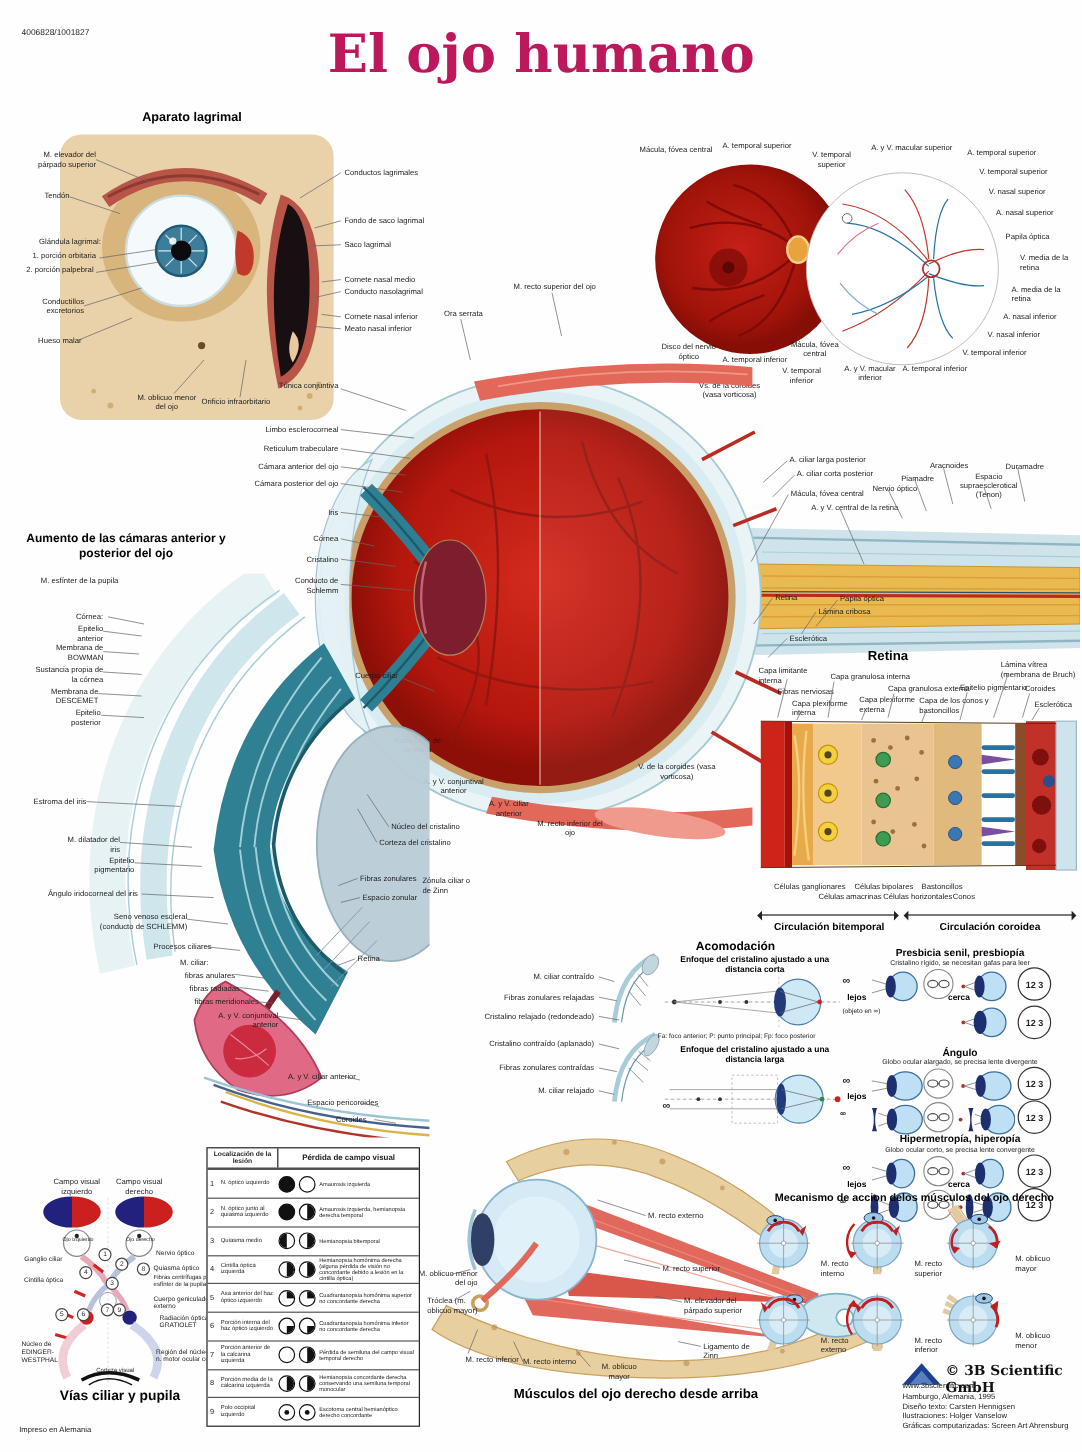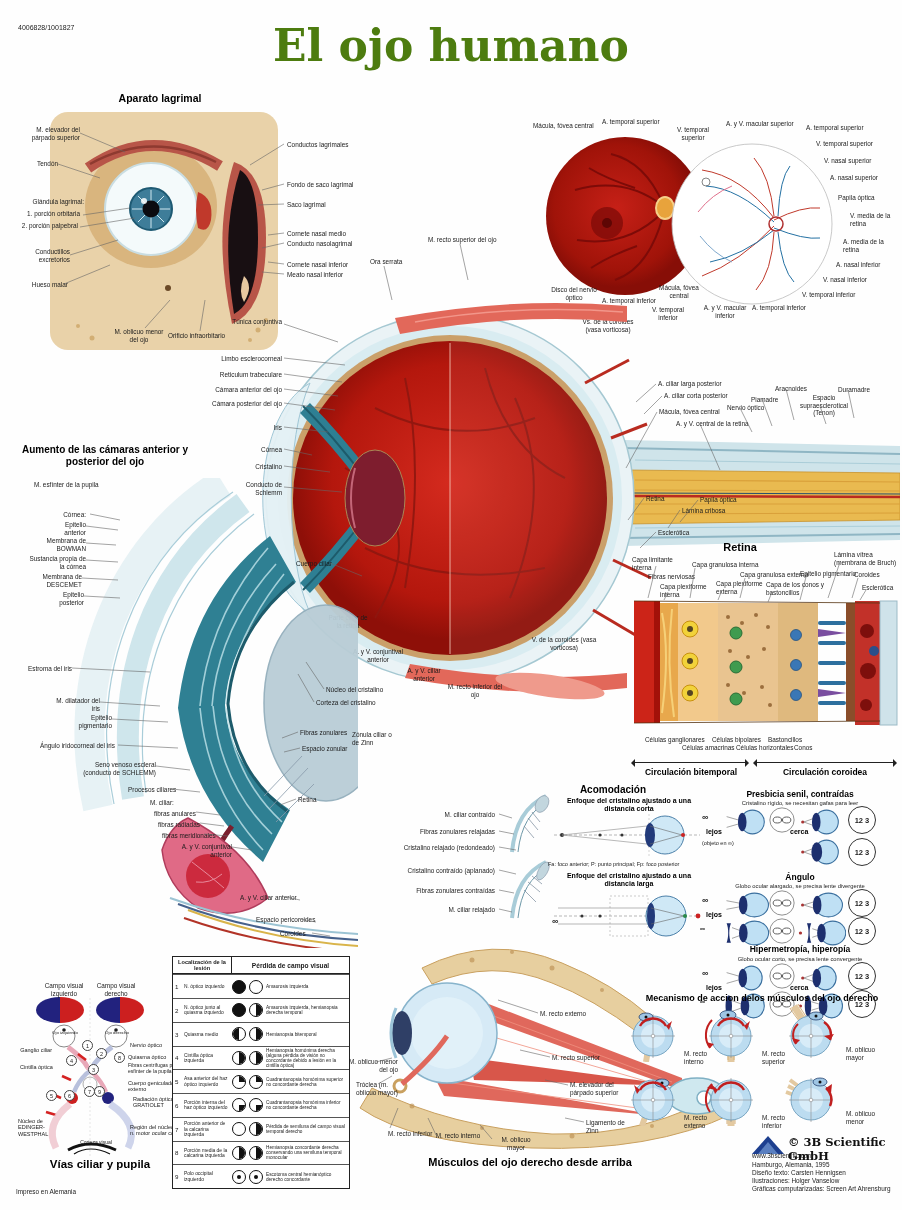--- a/index.html
+++ b/index.html
@@ -3,21 +3,21 @@
 <meta charset="utf-8">
 <style>
   html,body{margin:0;padding:0;background:#e8e8e8}
   .poster{position:relative;width:902px;height:1210px;background:#fefefe;margin:0 auto;overflow:hidden;
           font-family:"Liberation Sans",sans-serif;color:#1b1b1b}
   .lbl{position:absolute;font-size:6.4px;line-height:1.18;color:#1b1b1b;white-space:normal}
   .r{text-align:right}.c{text-align:center}.b{font-weight:bold;color:#000}
   .s5{font-size:5px}.s55{font-size:5.5px}.s7{font-size:7px}
   .h-sec{position:absolute;font-weight:bold;color:#000;font-size:10.5px;line-height:1.15;text-align:center}
   .title{position:absolute;left:0;right:0;top:20px;text-align:center;
-         font-family:"DejaVu Serif",serif;font-weight:bold;font-size:44px;color:#4d7c0f}
+         font-family:"DejaVu Serif",serif;font-weight:bold;font-size:44px;color:#be185d}
   svg{position:absolute}
   .leads{left:0;top:0;pointer-events:none}
   
   .ltable{position:absolute;left:172px;top:956px;width:176px;height:231px;border:1.2px solid #222;
           display:flex;flex-direction:column;background:#fff}
   .thead{display:flex;border-bottom:1px solid #222;font-weight:bold;align-items:center}
   .thl{width:56px;font-size:5.6px;text-align:center;line-height:1.1;border-right:.8px solid #222;padding:2px 1px}
   .thr{flex:1;font-size:6.6px;text-align:center}
   .trow{display:flex;align-items:center;border-top:.6px solid #555;flex:1;padding:0 2px}
   .tnum{width:9px;font-size:6.2px;flex:none}
@@ -432,21 +432,21 @@
     <circle cx="30" cy="28" r="1.6" fill="#333"></circle>
       <circle cx="48" cy="28" r="1.6" fill="#333"></circle>
     <circle cx="114" cy="28" r="20" fill="#cfe8f6" stroke="#4a7fa8" stroke-width="1"></circle>
     <ellipse cx="99" cy="28" rx="4" ry="13" fill="#223a7a"></ellipse>
     <line x1="99" y1="20" x2="132" y2="28" stroke="#666" stroke-width="0.6"></line>
     <line x1="99" y1="36" x2="132" y2="28" stroke="#666" stroke-width="0.6"></line>
     <circle cx="133" cy="28" r="2" fill="#2a8a4a"></circle>
       <circle cx="146" cy="28" r="2.4" fill="#cc2222"></circle>
   </svg>
 
-  <div class="lbl b c" style="left:700px;top:789px;width:200px;font-size:8.5px">Presbicia senil, contraídas</div>
+  <div class="lbl b c" style="left:700px;top:789px;width:200px;font-size:8.5px">Presbicia senil, presbiopía</div>
   <div class="lbl c" style="left:700px;top:800px;width:200px;font-size:5.8px">Cristalino rígido, se necesitan gafas para leer</div>
   <span class="inf" style="left:702px;top:812px">∞</span>
   <svg style="left:726px;top:808px" width="40" height="28" viewBox="0 0 36 26">
       <line x1="0" y1="8" x2="14" y2="12" stroke="#888" stroke-width="0.7"></line>
       <line x1="0" y1="18" x2="14" y2="14" stroke="#888" stroke-width="0.7"></line>
       <circle cx="24" cy="13" r="11" fill="#bfe0f4" stroke="#3a6f9e"></circle>
       <ellipse cx="14.5" cy="13" rx="4" ry="8.5" fill="#1d2f6e"></ellipse>
     </svg>
   <span class="lbl b s7" style="left:706px;top:828px">lejos</span>
   <svg style="left:768px;top:806px" width="28" height="28" viewBox="0 0 30 30">

